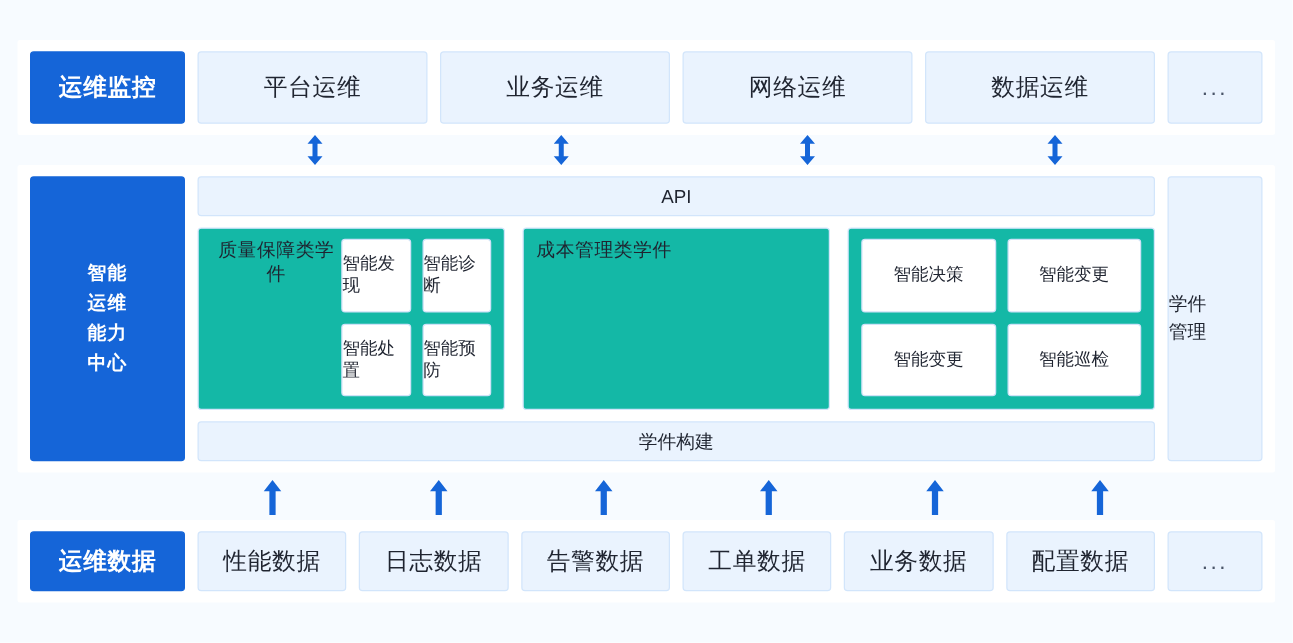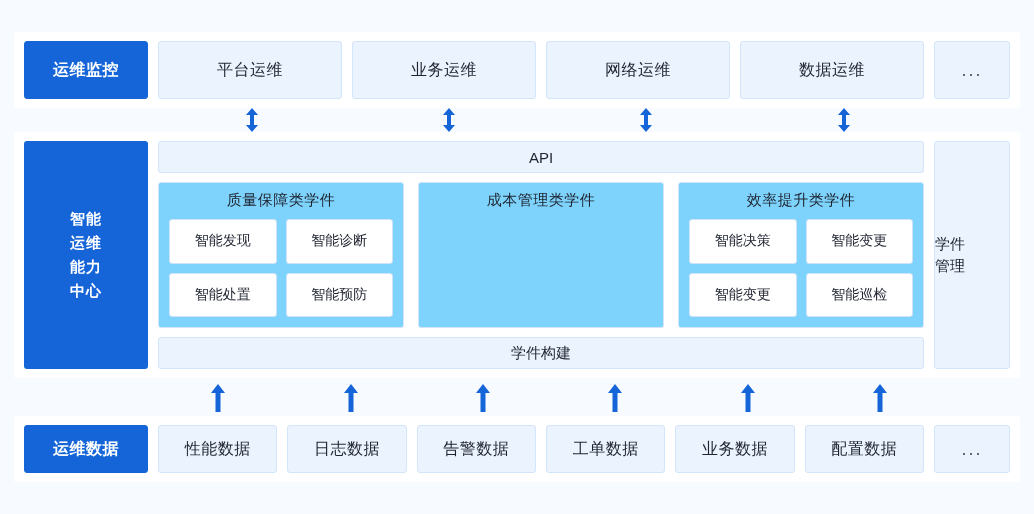--- a/index.html
+++ b/index.html
@@ -29,21 +29,21 @@
     box-sizing: border-box;
   }
   .cell {
     background: #eaf3fe;
     border: 1px solid #d2e5fb;
     border-radius: 3px;
     display: flex;
     align-items: center;
     justify-content: center;
     box-sizing: border-box;
-    font-size: 16px;
+    font-size: 19px;
     color: #1f2430;
     letter-spacing: 0.5px;
   }
   .cell.accent {
     background: #1565d8;
     border-color: #1565d8;
     color: #ffffff;
     font-weight: bold;
   }
 
@@ -137,27 +137,27 @@
     color: #1f2430;
     box-sizing: border-box;
   }
   .groups {
     flex: 1 1 auto;
     display: flex;
     gap: 14px;
   }
   .group {
     flex: 1 1 0;
-    background: #7dd3fc;
+    background: #14b8a6;
     border: 1px solid #d2e5fb;
     border-radius: 3px;
     box-sizing: border-box;
     padding: 8px 10px 10px 10px;
     display: flex;
-    flex-direction: column;
+    flex-direction: row;
   }
   .group-title {
     text-align: center;
     font-size: 15px;
     color: #1f2430;
     margin-bottom: 9px;
     letter-spacing: 0.5px;
   }
   .group-grid {
     flex: 1 1 auto;
@@ -272,21 +272,20 @@
             <div class="leaf">智能处置</div>
             <div class="leaf">智能预防</div>
           </div>
         </div>
 
         <div class="group">
           <div class="group-title">成本管理类学件</div>
         </div>
 
         <div class="group">
-          <div class="group-title">效率提升类学件</div>
           <div class="group-grid">
             <div class="leaf">智能决策</div>
             <div class="leaf">智能变更</div>
             <div class="leaf">智能变更</div>
             <div class="leaf">智能巡检</div>
           </div>
         </div>
 
       </div>
 

